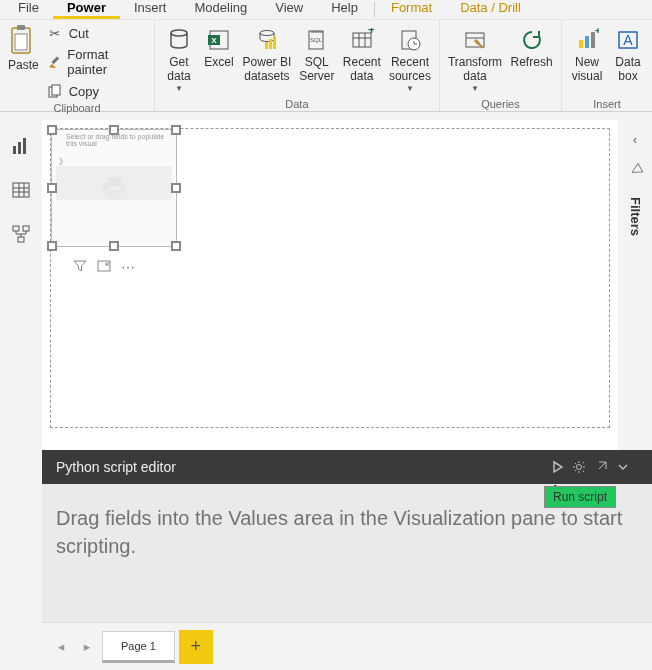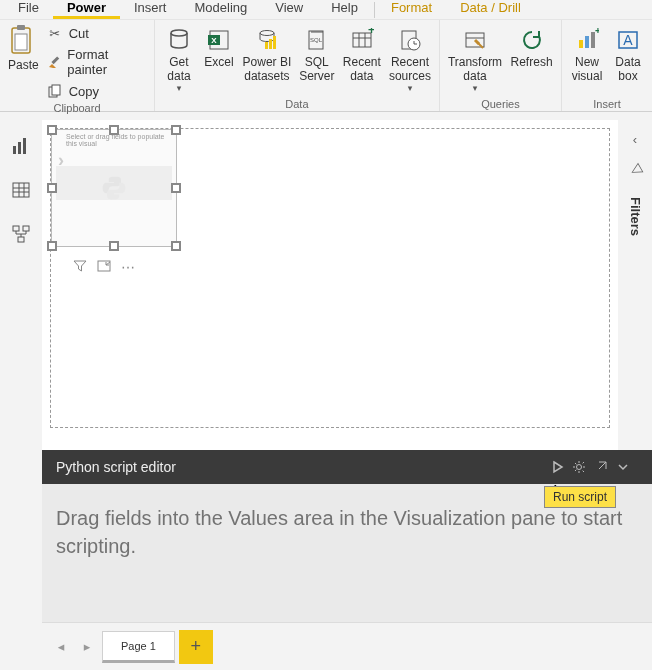--- a/index.html
+++ b/index.html
@@ -50,21 +50,21 @@
   .visual .placeholder-text { position:absolute; top:3px; left:14px; right:4px; font-size:7px; color:#999; }
   .visual .py-logo { position:absolute; top:50%; left:50%; transform:translate(-50%,-50%); opacity:.25; }
   .visual-toolbar { position:absolute; left:22px; top:130px; display:flex; gap:10px; color:#888; }
   .visual-toolbar span { cursor:pointer; font-size:14px; }
 
   
   .editor-pane { position:absolute; left:42px; right:0; top:450px; bottom:48px; display:flex; flex-direction:column; }
   .editor-header { height:32px; background:#3a3a3a; color:#eee; display:flex; align-items:center; padding:17px 14px; font-size:14px; }
   .editor-header .title { flex:1; }
   .editor-header .hbtn { width:22px; text-align:center; color:#bbb; cursor:pointer; font-size:13px; position:relative;}
-  .tooltip { position:absolute; top:26px; left:-6px; background:#fde047; border:1px solid #888; padding:3px 8px; font-size:12px; color:#333; white-space:nowrap; }
+  .tooltip { position:absolute; top:26px; left:-6px; background:#22c55e; border:1px solid #888; padding:3px 8px; font-size:12px; color:#333; white-space:nowrap; }
   .editor-body { flex:1; background:#eaeaea; padding:20px 14px; color:#737373; font-size:20px; line-height:1.4; }
   .cursor-arrow { position:absolute; top:24px; left:4px; }
 
   
   .page-tabs { position:absolute; left:42px; right:0; bottom:0; height:48px; background:#f3f3f3; border-top:1px solid #dcdcdc; display:flex; align-items:center; padding:6px 8px; gap:4px;}
   .page-tabs .nav { width:22px; text-align:center; color:#999; cursor:pointer; }
   .page-tabs .page-tab { padding:8px 18px; background:#fff; border:1px solid #d0d0d0; border-bottom:3px solid #aaa; font-size:11px; cursor:pointer;}
   .page-tabs .add { width:34px; height:34px; background:#f2c811; display:flex; align-items:center; justify-content:center; font-size:18px; color:#555; cursor:pointer; }
 
   svg { display:block; }

